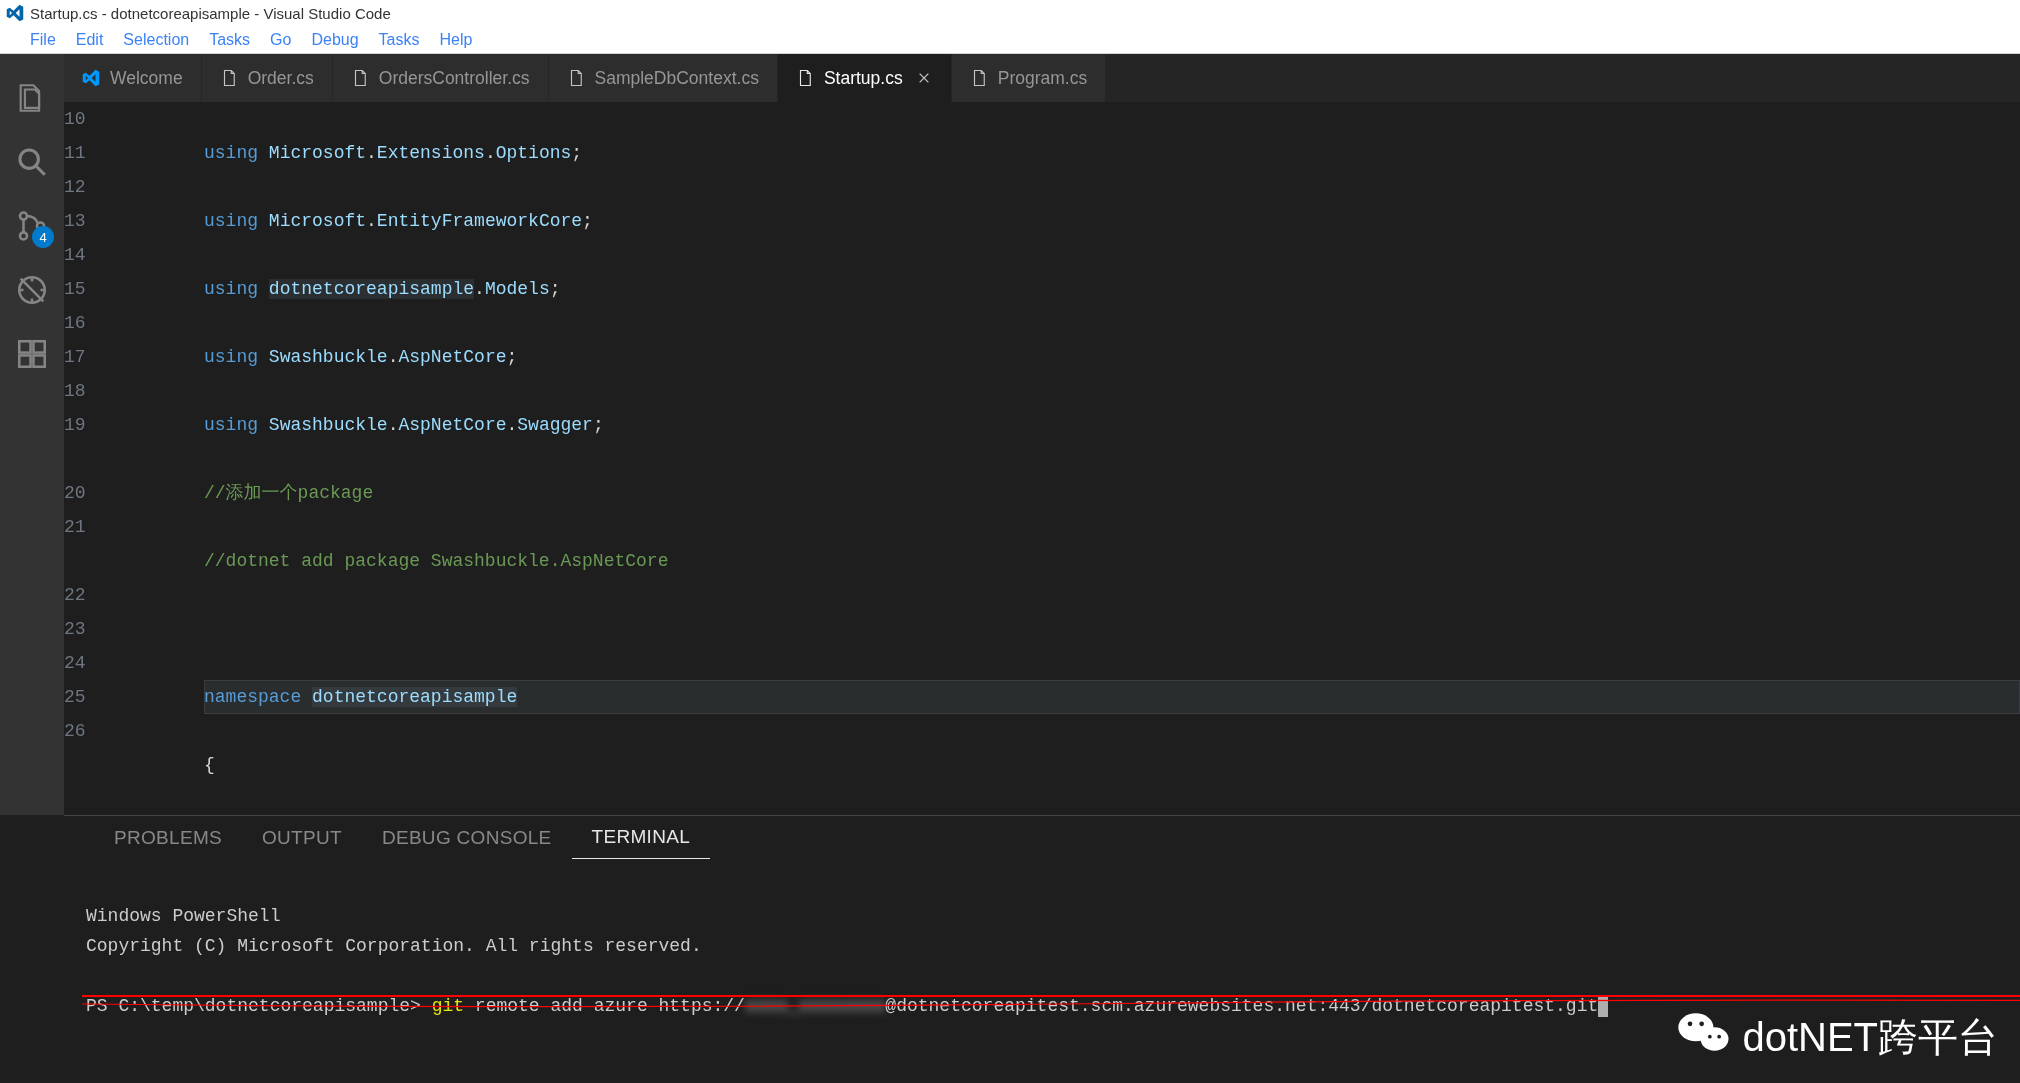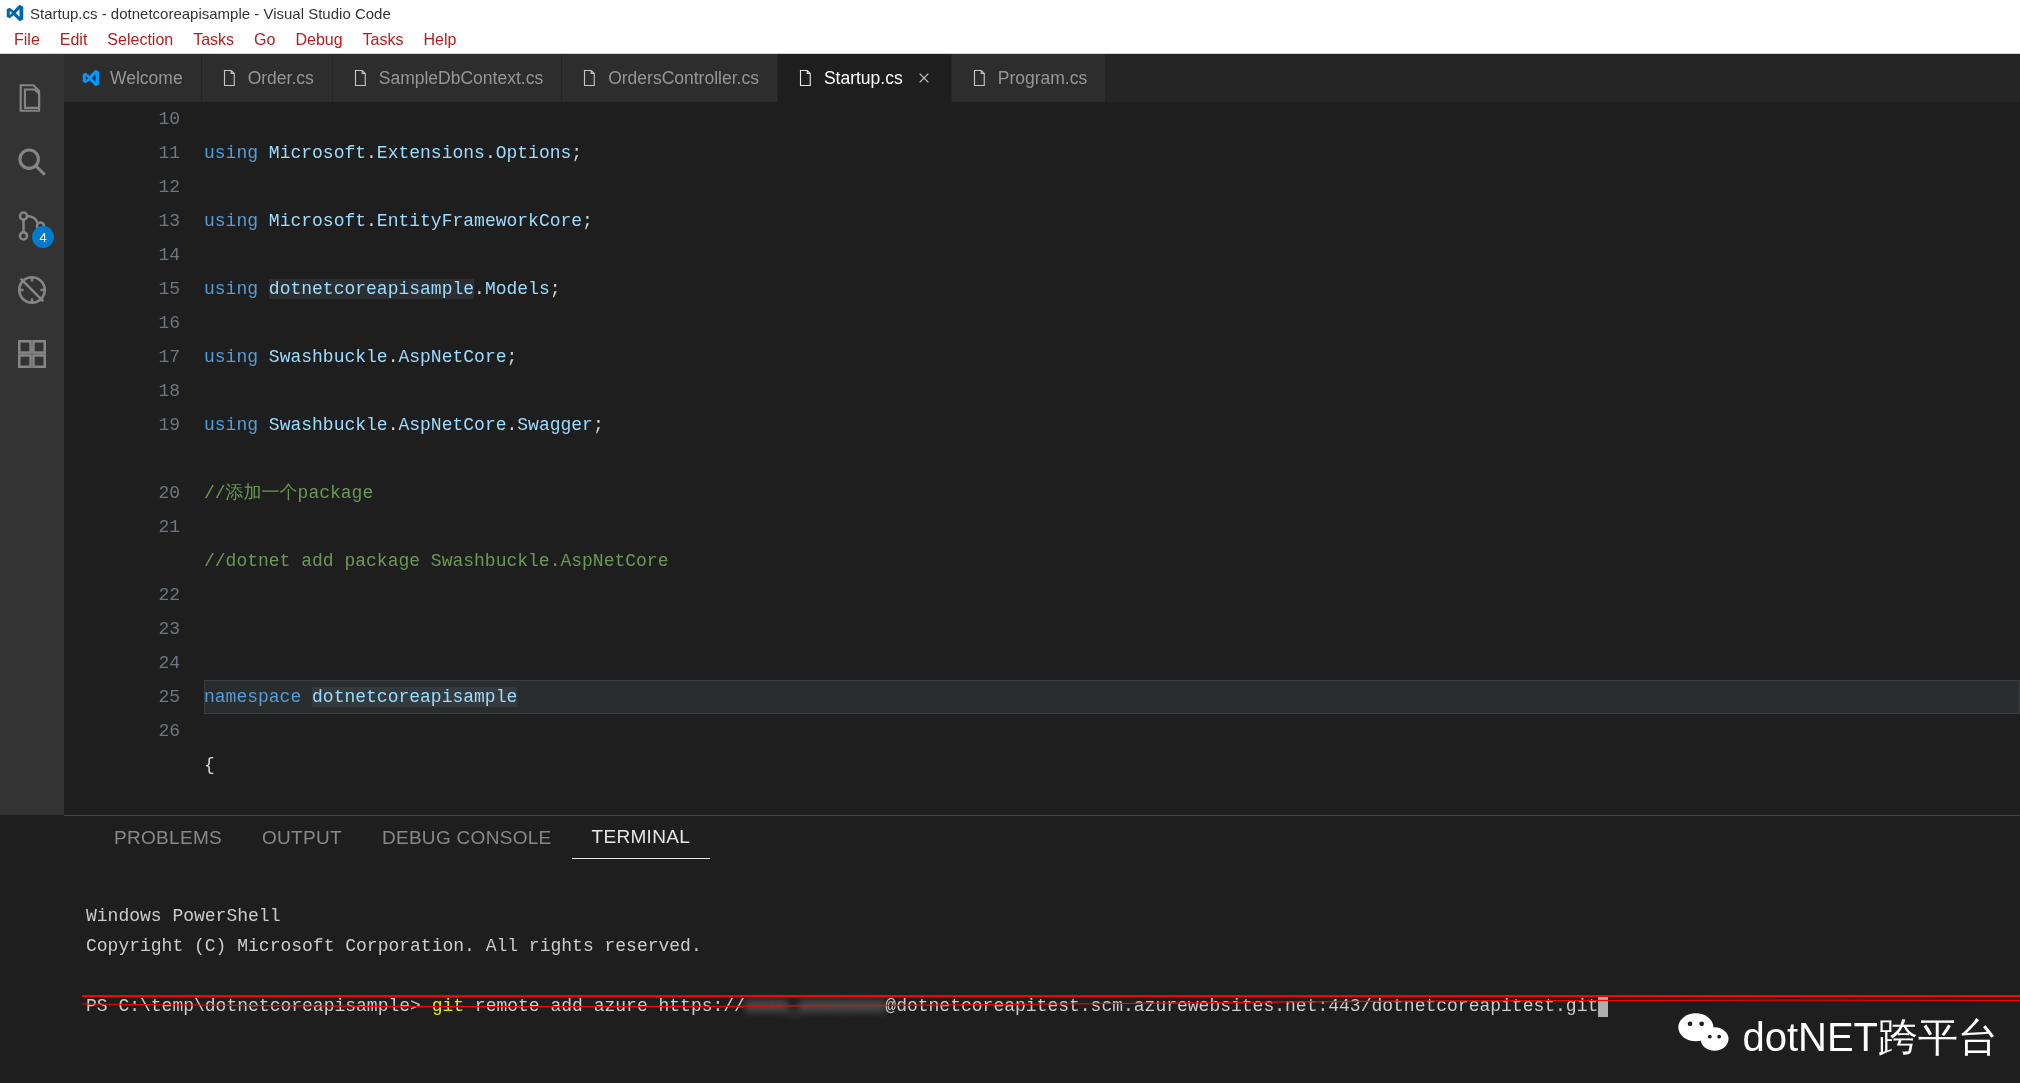--- a/index.html
+++ b/index.html
@@ -21,25 +21,25 @@
   align-items: center;
   padding: 0 6px;
   font-size: 15px;
 }
 .titlebar .vscode-icon {
   width: 18px; height: 18px; margin-right: 6px;
   display: inline-flex; align-items: center; justify-content: center;
 }
 .menubar {
   background: #ffffff;
-  color: #b91c1c;
+  color: #3b82f6;
   height: 28px;
   display: flex;
   align-items: center;
-  padding: 0 4px;
+  padding: 0 20px;
   font-size: 16px;
   border-bottom: 1px solid #d4d4d4;
 }
 .menubar .menu-item {
   padding: 4px 10px;
   cursor: default;
 }
 .main {
   display: flex;
   flex: 1;
@@ -116,21 +116,20 @@
   display: flex;
   background: #1e1e1e;
   font-family: Consolas, "Courier New", monospace;
   font-size: 18px;
   line-height: 34px;
   overflow: hidden;
   position: relative;
 }
 .gutter {
   width: 140px;
-  text-align: right;
   color: #6e7681;
   padding-right: 24px;
   background: #1e1e1e;
   position: relative;
 }
 .gutter .ln { height: 34px; position: relative; }
 .code-lines { flex: 1; white-space: pre; }
 .line { height: 34px; }
 .line.curr { background: #2a2d2e; box-shadow: inset 0 0 0 1px #3a3d41; }
 .kw { color: #569cd6; }
@@ -286,29 +285,29 @@
             </svg>
           </span>
         <span>Order.cs</span>
       </div>
       <div class="tab">
         <span class="tab-icon">
             <svg viewBox="0 0 24 24" fill="none" stroke="#c5c5c5" stroke-width="1.5">
               <path d="M6 2h9l4 4v16H6z M15 2v4h4"></path>
             </svg>
           </span>
-        <span>SampleDbContext.cs</span>
+        <span>OrdersController.cs</span>
       </div>
       <div class="tab">
         <span class="tab-icon">
             <svg viewBox="0 0 24 24" fill="none" stroke="#c5c5c5" stroke-width="1.5">
               <path d="M6 2h9l4 4v16H6z M15 2v4h4"></path>
             </svg>
           </span>
-        <span>OrdersController.cs</span>
+        <span>SampleDbContext.cs</span>
       </div>
       <div class="tab active">
         <span class="tab-icon">
             <svg viewBox="0 0 24 24" fill="none" stroke="#e7e7e7" stroke-width="1.5">
               <path d="M6 2h9l4 4v16H6z M15 2v4h4"></path>
             </svg>
           </span>
         <span>Startup.cs</span>
         <span class="close">
             <svg viewBox="0 0 16 16" width="14" height="14">

